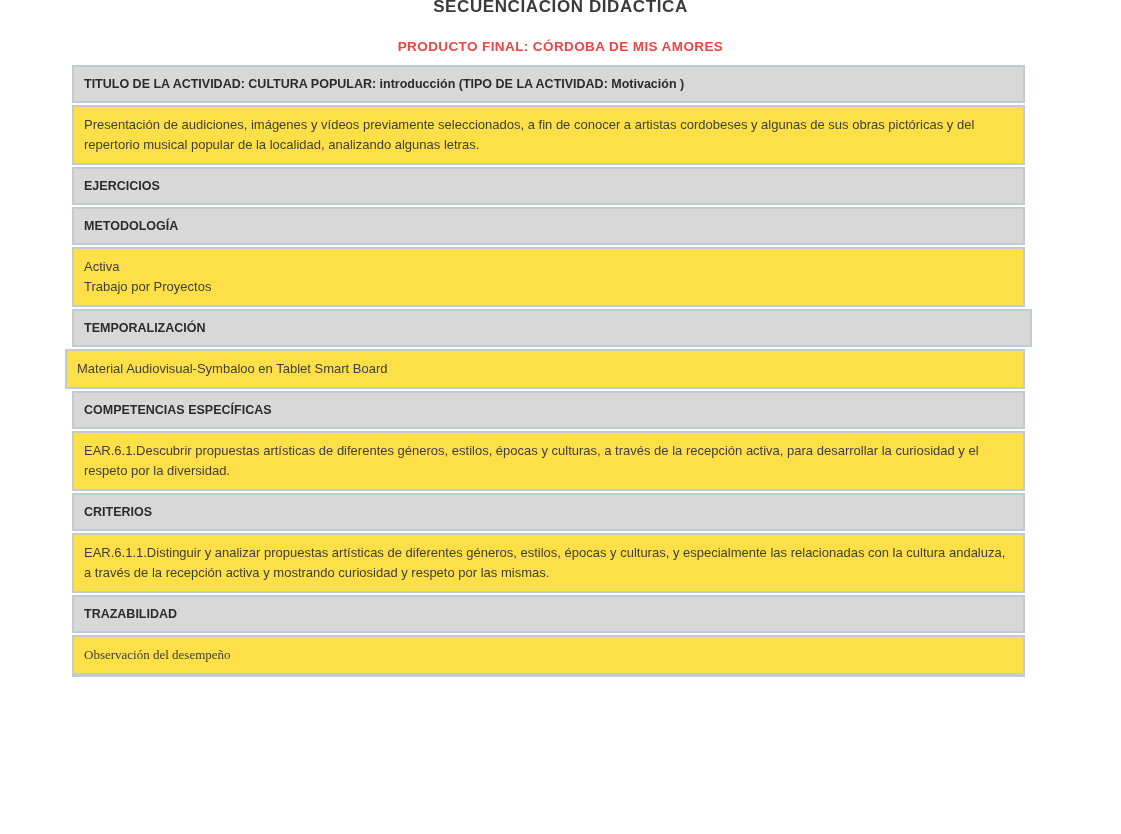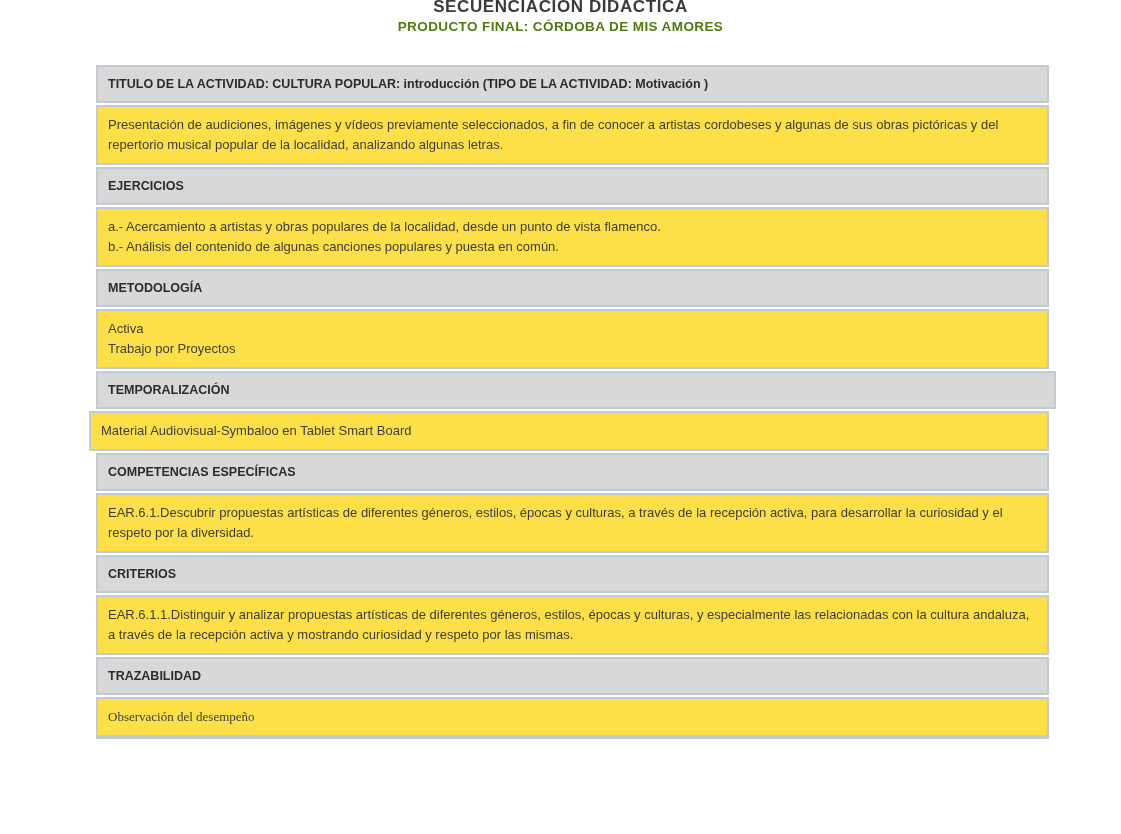--- a/index.html
+++ b/index.html
@@ -21,27 +21,27 @@
   .doc-title {
     font-size: 17px;
     font-weight: bold;
     color: #3a3a3a;
     letter-spacing: 0.6px;
     line-height: 21px;
   }
   .doc-subtitle {
     font-size: 13.5px;
     font-weight: bold;
-    color: #4d7c0f;
+    color: #ef4444;
     letter-spacing: 0.4px;
-    margin-top: 2px;
+    margin-top: 22px;
   }
   .table {
     position: absolute;
-    left: 96px;
+    left: 72px;
     top: 65px;
     width: 953px;
   }
   .row {
     box-sizing: border-box;
     border: 2px solid #c2cbd4;
     margin-bottom: 2px;
   }
   .row.hdr {
     background: #d8d8d8;
@@ -85,24 +85,20 @@
 
   <div class="sec">
     <div class="row hdr">TITULO DE LA ACTIVIDAD: CULTURA POPULAR: introducción (TIPO DE LA ACTIVIDAD: Motivación )</div>
     <div class="row bdy">
       <div>Presentación de audiciones, imágenes y vídeos previamente seleccionados, a fin de conocer a artistas cordobeses y algunas de sus obras pictóricas y del repertorio musical popular de la localidad, analizando algunas letras.</div>
     </div>
   </div>
 
   <div class="sec">
     <div class="row hdr">EJERCICIOS</div>
-    <div class="row bdy">
-      <div>a.- Acercamiento a artistas y obras populares de la localidad, desde un punto de vista flamenco.</div>
-      <div>b.- Análisis del contenido de algunas canciones populares y puesta en común.</div>
-    </div>
   </div>
 
   <div class="sec">
     <div class="row hdr">METODOLOGÍA</div>
     <div class="row bdy">
       <div>Activa</div>
       <div>Trabajo por Proyectos</div>
     </div>
   </div>
 

